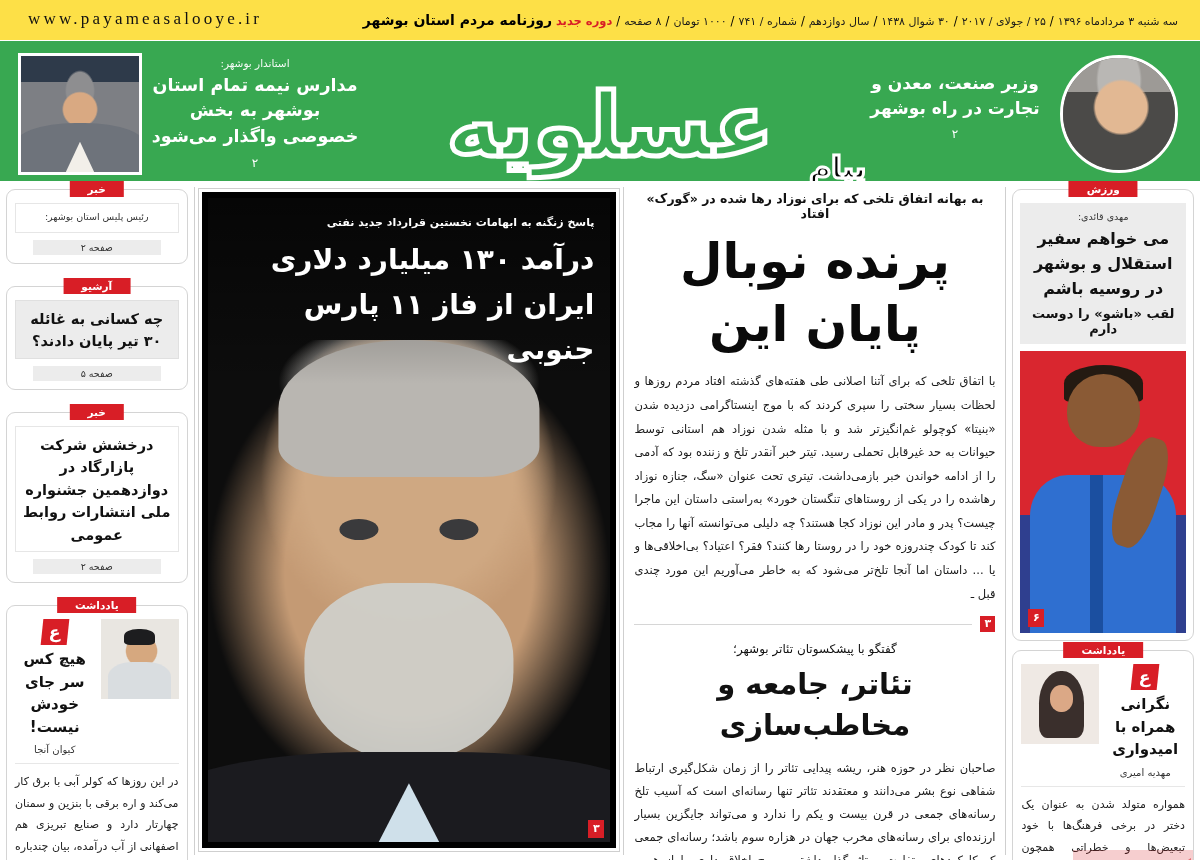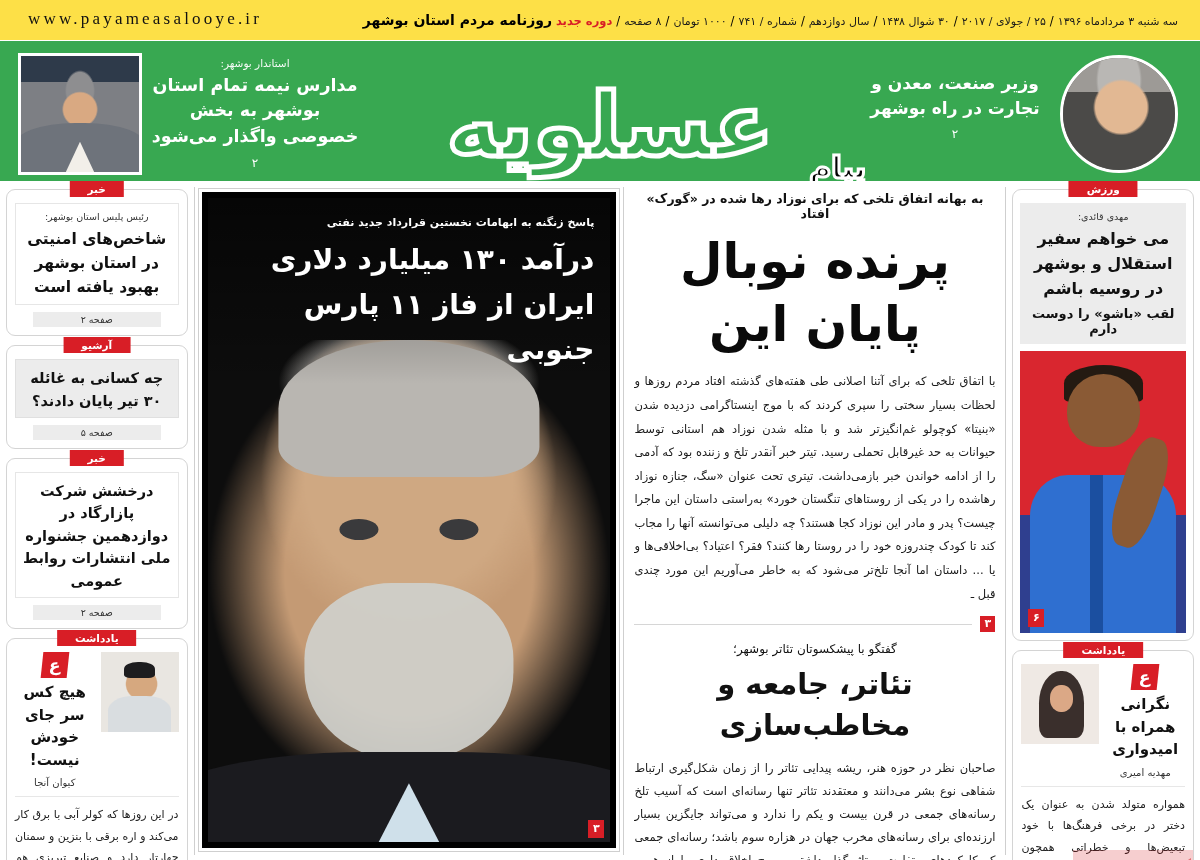--- a/index.html
+++ b/index.html
@@ -95,21 +95,21 @@
   .cols{display:flex;flex-direction:row;width:1200px;height:680px;}
   .col-right{width:194px;padding:8px 6px 0 6px;box-sizing:border-box;}
   .col-center-photo{width:430px;padding:8px 4px 0 4px;box-sizing:border-box;}
   .col-main{width:382px;padding:8px 10px 0 10px;box-sizing:border-box;}
   .col-left{width:194px;padding:8px 6px 0 6px;box-sizing:border-box;}
   .vrule{width:1px;background:#cfcfcf;margin-top:6px;margin-bottom:6px;}
 
   
   .brief{
     position:relative;border:1px solid #d4d4d4;border-radius:9px;
-    margin-bottom:9px;padding:13px 8px 8px 8px;background:#fff;
+    margin-bottom:22px;padding:13px 8px 8px 8px;background:#fff;
   }
   .brief-tag{
     position:absolute;top:-9px;left:50%;transform:translateX(-50%);
     background:#d81e26;color:#fff;font-size:10.5px;font-weight:bold;
     padding:2px 18px;letter-spacing:1px;
   }
   .brief-inner{
     border:1px solid #e6e6e6;padding:7px 6px 5px 6px;text-align:center;
   }
   .brief-inner.shade{background:#ececec;border-color:#e0e0e0;}
@@ -403,21 +403,20 @@
     </div>
 
     <div class="vrule"></div>
 
     <div class="col-right">
 
       <div class="brief">
         <div class="brief-tag">خبر</div>
         <div class="brief-inner">
           <div class="brief-kicker">رئیس پلیس استان بوشهر:</div>
-          <div class="brief-title">شاخص‌های امنیتی در استان بوشهر بهبود یافته است</div>
         </div>
         <div class="brief-page">صفحه ۲</div>
       </div>
 
       <div class="brief">
         <div class="brief-tag">آرشیو</div>
         <div class="brief-inner shade">
           <div class="brief-title sm">چه کسانی به غائله ۳۰ تیر پایان دادند؟</div>
         </div>
         <div class="brief-page">صفحه ۵</div>

